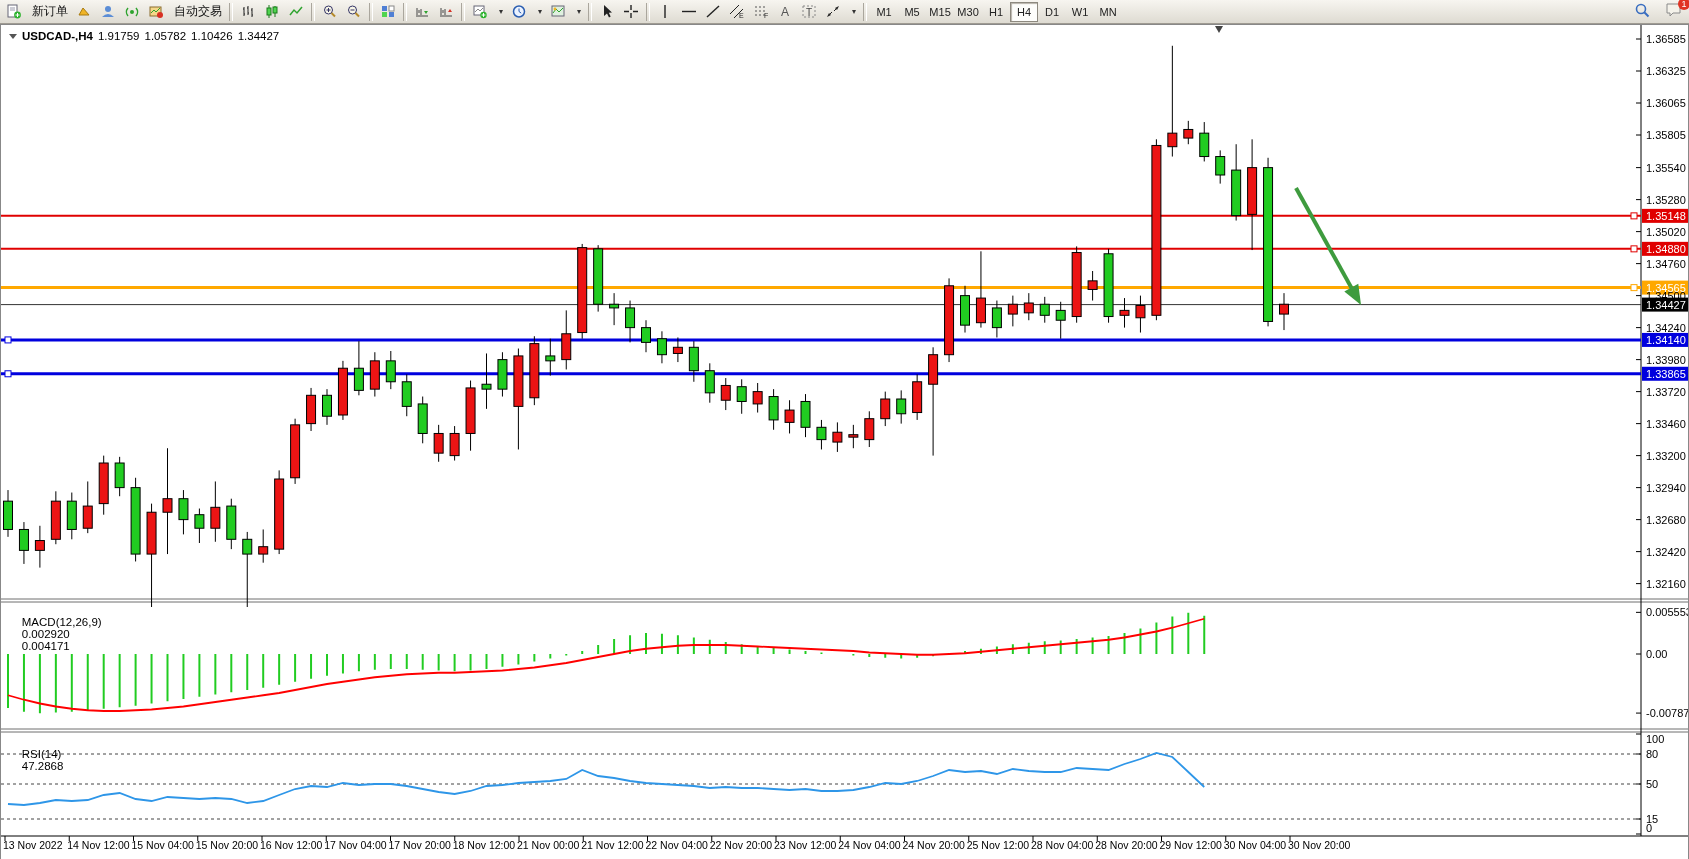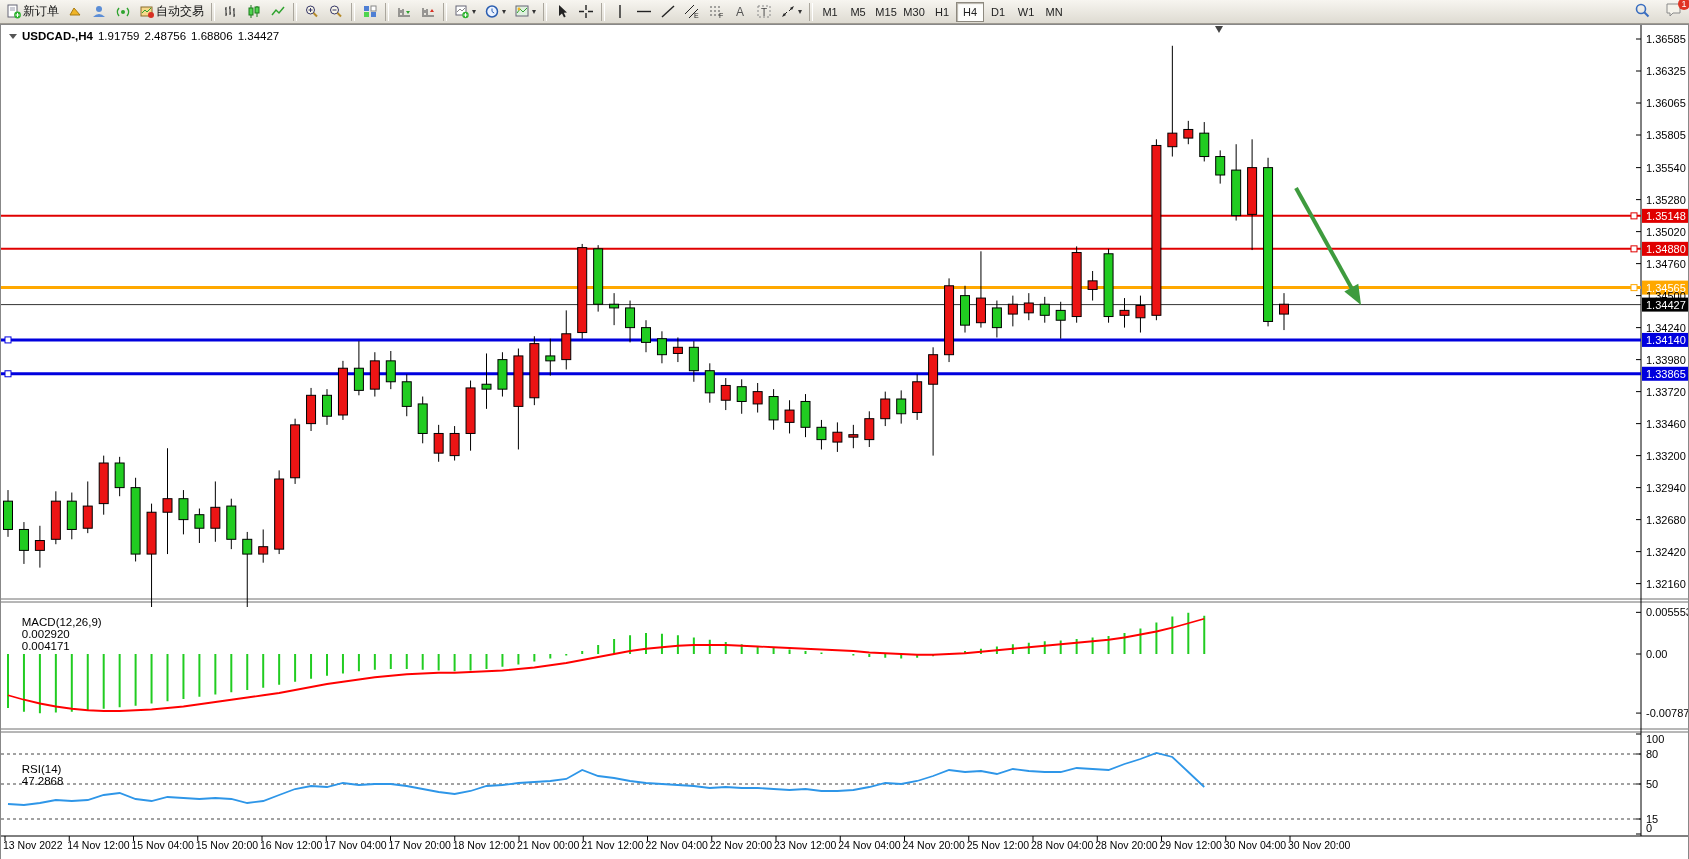--- a/index.html
+++ b/index.html
@@ -1,20 +1,20 @@
 <!DOCTYPE html>
 <html><head>
 <meta charset="utf-8">
 <style>
   html,body{margin:0;padding:0;width:1689px;height:859px;overflow:hidden;
     background:#d4d0c8;font-family:"Liberation Sans","DejaVu Sans",sans-serif;}
   
   #toolbar{height:23px;background:linear-gradient(#f7f5f0,#dedbd2);
     border-bottom:1px solid #9f9b92;display:flex;align-items:center;padding:0 2px;position:relative;}
-  .tbtn{height:20px;display:flex;align-items:center;gap:1px;padding:0 3px;border:1px solid transparent;
+  .tbtn{height:20px;display:flex;align-items:center;gap:10px;padding:0 3px;border:1px solid transparent;
     font-size:12px;color:#111;cursor:default;white-space:nowrap;}
   .sep{width:2px;height:18px;border-left:1px solid #aaa69d;border-right:1px solid #fff;margin:0 3px;}
   .caret{font-size:8px;color:#333;margin-left:1px;}
   .tf{width:26px;height:18px;font-size:11px;color:#222;display:flex;align-items:center;justify-content:center;
     border:1px solid transparent;}
   .tf.active{background:#fdfdfb;border:1px solid #8d897f;box-shadow:inset 1px 1px 1px #b7b3aa;}
   #right-icons{position:absolute;right:6px;top:2px;display:flex;gap:14px;align-items:center;}
   .badge{position:absolute;top:-4px;right:-7px;background:#e03423;color:#fff;border-radius:50%;
     width:12px;height:12px;font-size:9px;display:flex;align-items:center;justify-content:center;}
   
@@ -654,28 +654,28 @@
       <line x1="1224.75" y1="811" x2="1224.75" y2="816" stroke="#000"></line>
       <text x="1222.75" y="824" font-size="10.5" font-family="Liberation Sans, DejaVu Sans, sans-serif" fill="#000">30 Nov 04:00</text>
       <line x1="1289" y1="811" x2="1289" y2="816" stroke="#000"></line>
       <text x="1287" y="824" font-size="10.5" font-family="Liberation Sans, DejaVu Sans, sans-serif" fill="#000">30 Nov 20:00</text>
     </svg>
 
   <div class="ovl" id="chart-title">
     <span class="tri"></span>
     <span style="font-weight:bold">USDCAD-,H4</span>
     <span>1.91759</span>
-    <span>2.48756</span>
-    <span>1.68806</span>
+    <span>1.05782</span>
+    <span>1.10426</span>
     <span>1.34427</span>
   </div>
 
   <div class="ovl ind-lab" style="top:579px">
     <span>MACD(12,26,9)</span>
     <span>0.002920</span>
     <span>0.004171</span>
   </div>
 
-  <div class="ovl ind-lab" style="top:726px">
+  <div class="ovl ind-lab" style="top:711px">
     <span>RSI(14)</span>
     <span>47.2868</span>
   </div>
 </div>
 
 </body></html>

